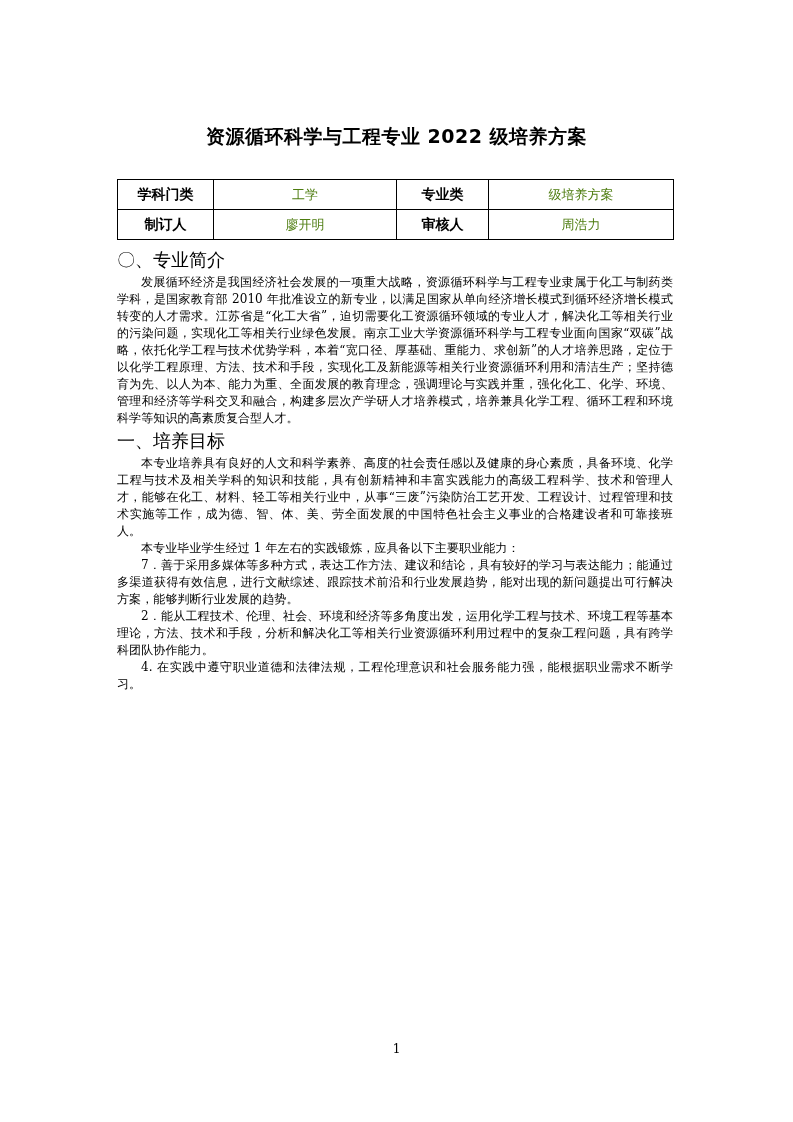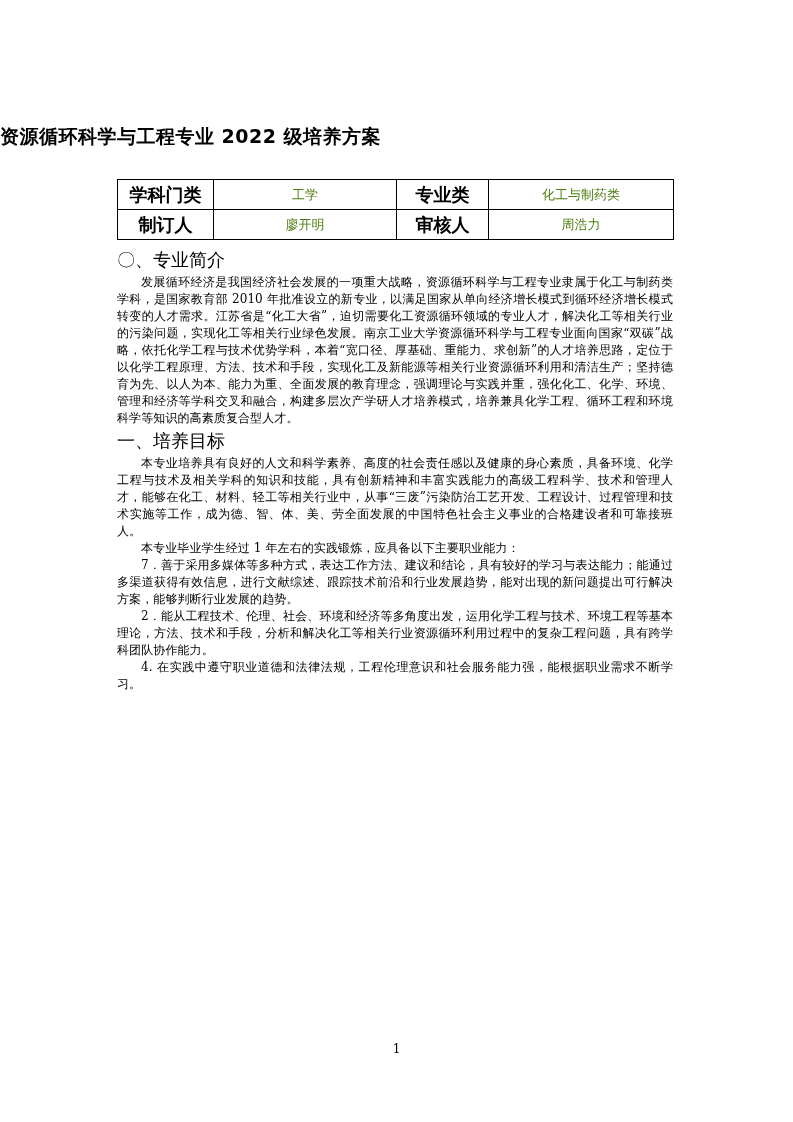--- a/index.html
+++ b/index.html
@@ -19,21 +19,21 @@
       position: absolute;
       left: 0; top: 0;
       width: 793px;
       height: 1122px;
     }
     .doc-title {
       position: absolute;
       top: 124px;
       left: 0;
       width: 793px;
-      text-align: left;
+      text-align: center;
       font-family: "DejaVu Sans", "Liberation Sans", sans-serif;
       font-weight: bold;
       font-size: 19px;
       letter-spacing: 0.5px;
     }
     .info-table {
       position: absolute;
       left: 117px;
       top: 179px;
       width: 556px;
@@ -44,21 +44,21 @@
       border: 1.3px solid #000;
       height: 29px;
       text-align: center;
       vertical-align: middle;
       font-size: 13.5px;
       padding: 0;
     }
     .info-table td.lbl {
       font-family: "DejaVu Sans", "Liberation Sans", sans-serif;
       font-weight: bold;
-      font-size: 18px;
+      font-size: 14px;
     }
     .info-table td.val {
       color: #4d7c0f;
       font-size: 13px;
     }
     .content {
       position: absolute;
       left: 117px;
       top: 246px;
       width: 556px;
@@ -100,21 +100,21 @@
       <col style="width:96px">
       <col style="width:183px">
       <col style="width:92px">
       <col style="width:185px">
     </colgroup>
     <tbody>
         <tr>
       <td class="lbl">学科门类</td>
       <td class="val">工学</td>
       <td class="lbl">专业类</td>
-      <td class="val">化工与制药类</td>
+      <td class="val">级培养方案</td>
     </tr>
     <tr>
       <td class="lbl">制订人</td>
       <td class="val">廖开明</td>
       <td class="lbl">审核人</td>
       <td class="val">周浩力</td>
     </tr>
   </tbody>
     </table>
 

